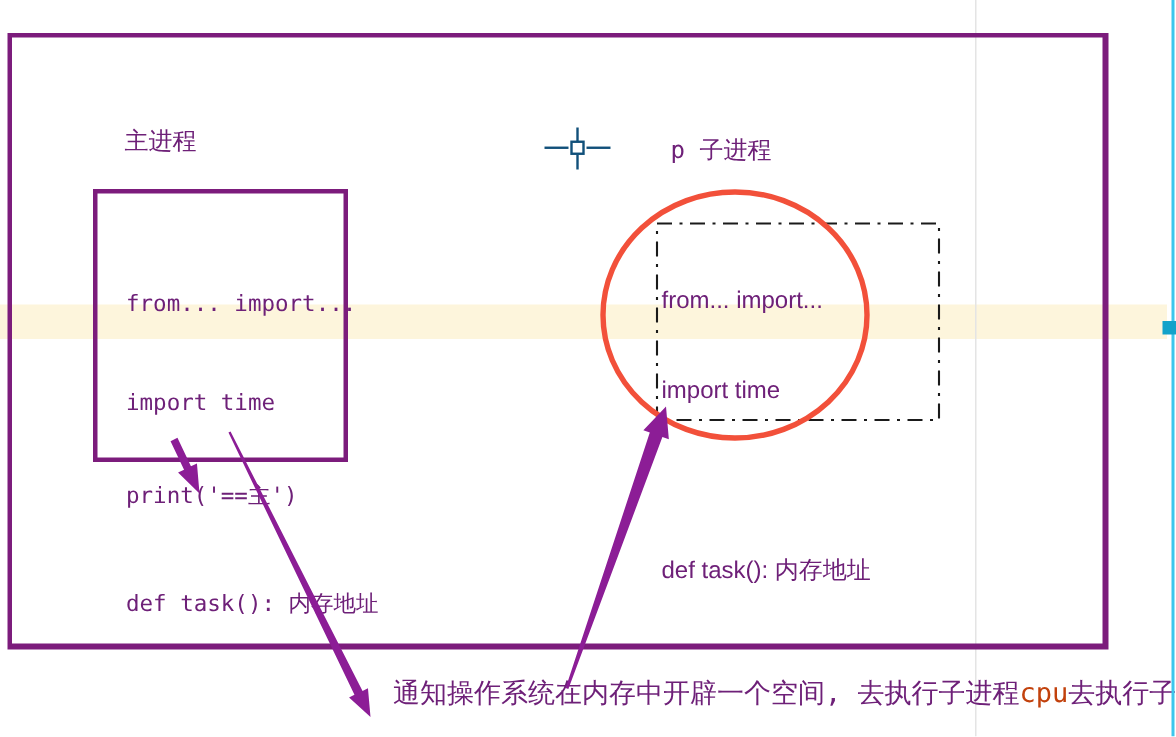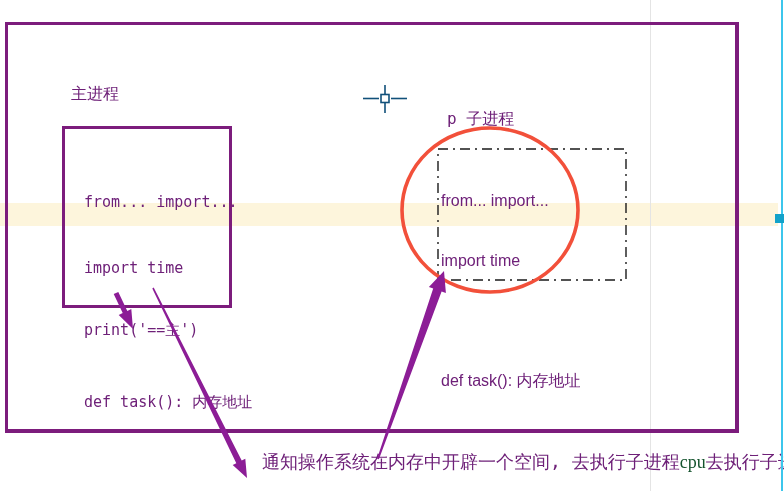--- a/index.html
+++ b/index.html
@@ -22,40 +22,40 @@
   }
   
   .main-box{
     left:62px;top:126px;width:164px;height:176px;
     border:3px solid #7c1c7c;z-index:10;background:transparent;
   }
   .label{
     color:#6e2078;font-size:16px;white-space:nowrap;z-index:12;
     font-family:"DejaVu Sans Mono","Liberation Mono",monospace;
   }
-  .main-label{left:71px;top:84px;}
-  .child-label{left:447px;top:90px;margin-top:19px;}
+  .main-label{left:83px;top:84px;}
+  .child-label{left:447px;top:90px;}
   .code-mono{
     color:#6e2078;font-size:15px;line-height:22.3px;white-space:pre;
     z-index:12;font-family:"DejaVu Sans Mono","Liberation Mono",monospace;
   }
   .main-code{left:84px;top:146px;}
   .print-line{left:84px;top:321px;color:#6e2078;font-size:15px;white-space:pre;z-index:12;}
   
   .code-sans{
     color:#6e2078;font-size:16px;line-height:20px;white-space:pre;
     z-index:12;font-family:"Liberation Sans","DejaVu Sans",sans-serif;
   }
   .child-code{left:441px;top:151px;}
   
   .annotation{
     left:262px;top:450px;font-size:18px;white-space:nowrap;z-index:12;
     color:#6e2078;font-family:"DejaVu Sans Mono","Liberation Mono",monospace;
   }
-  .annotation .cpu{color:#14532d;font-family:Liberation Serif, serif;}
+  .annotation .cpu{color:#c2410c;}
   svg.overlay{left:0;top:0;z-index:20;}
 </style>
 </head>
 <body>
 
 <div class="abs yellow-band"></div>
 <div class="abs faint-vline"></div>
 
 <div class="abs outer-rect"></div>
 

